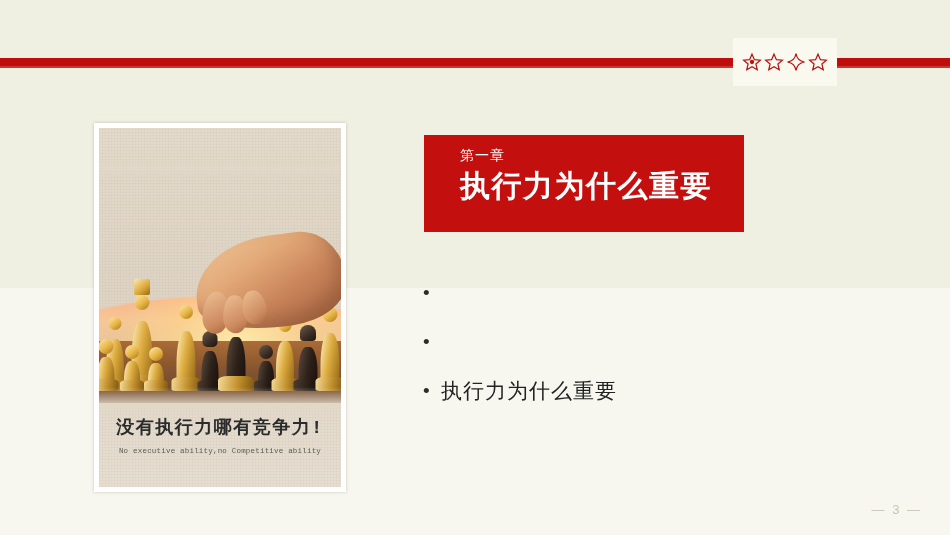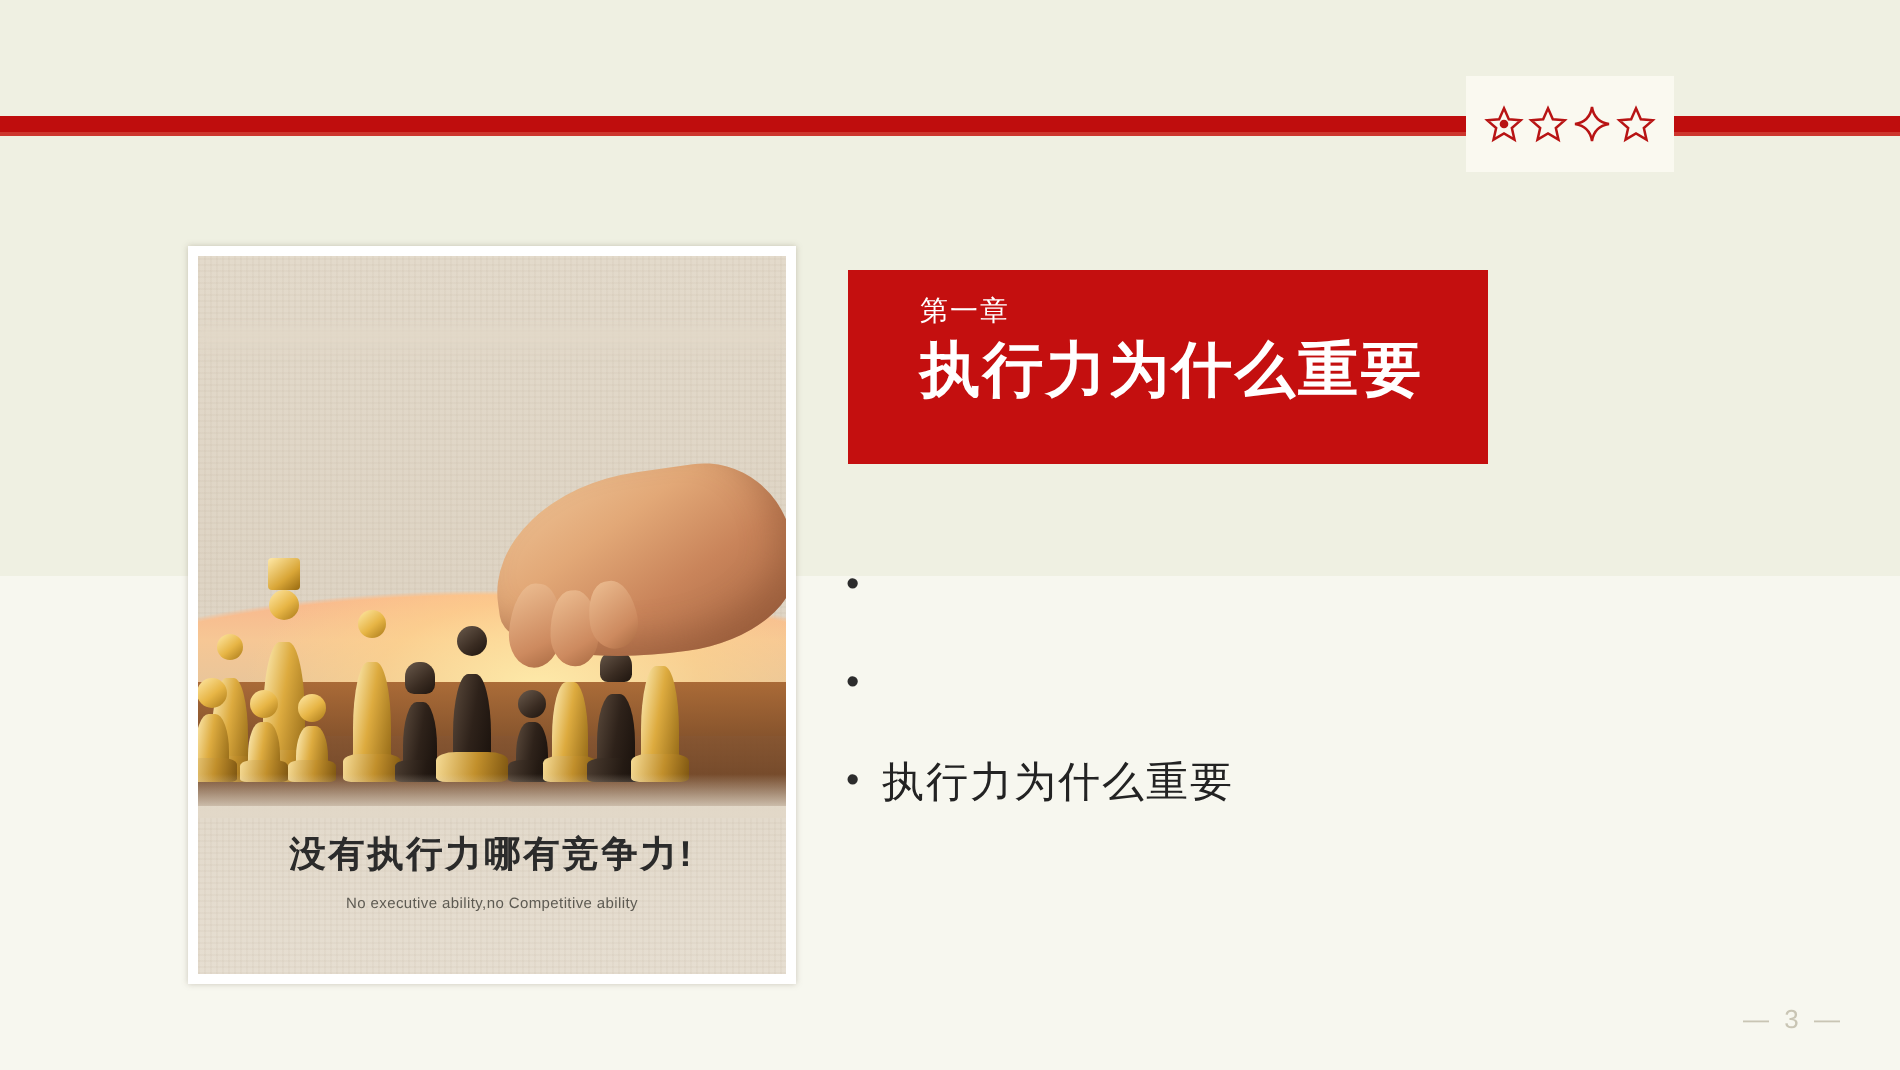--- a/index.html
+++ b/index.html
@@ -61,25 +61,26 @@
     align-items: center;
     justify-content: center;
     gap: 2px;
   }
   .emblem svg { display: block; }
 
   
   .poster {
     position: absolute;
     left: 94px; top: 123px;
-    width: 304px; height: 369px;
+    width: 252px; height: 369px;
     background: #ffffff;
     padding: 5px;
     box-sizing: border-box;
     box-shadow: 0 0 3px rgba(120,110,90,.35);
+    font-family: Liberation Mono, monospace;
   }
   .poster-inner {
     position: relative;
     width: 100%;
     height: 100%;
     overflow: hidden;
     background: #ddd2c2;
   }
   
   .poster-paper {

